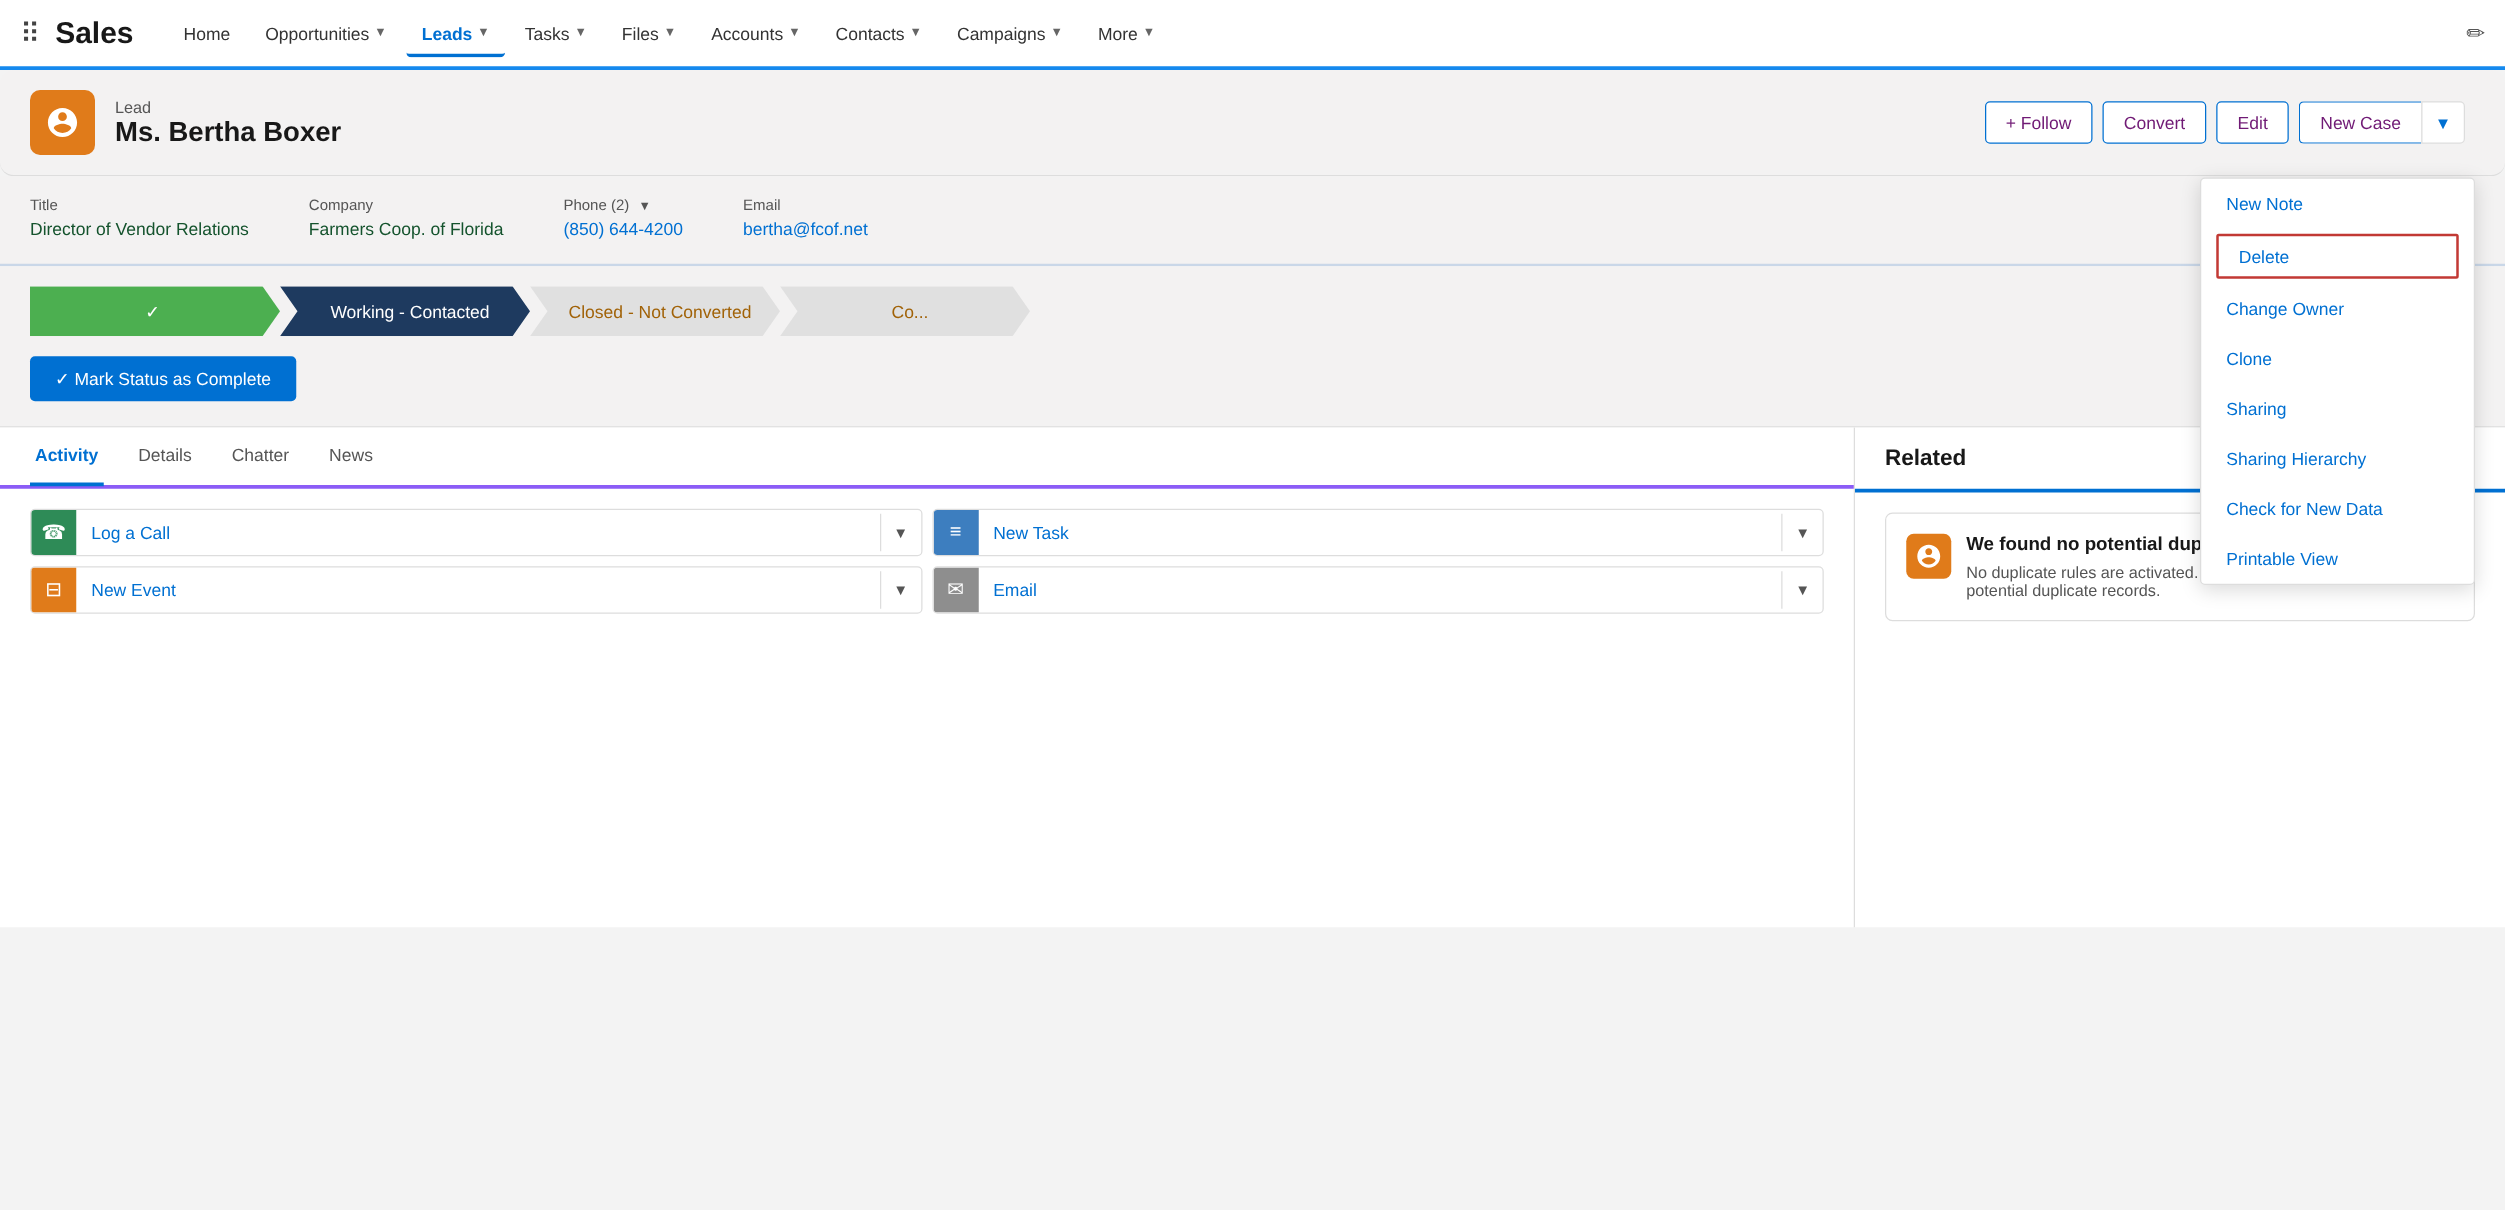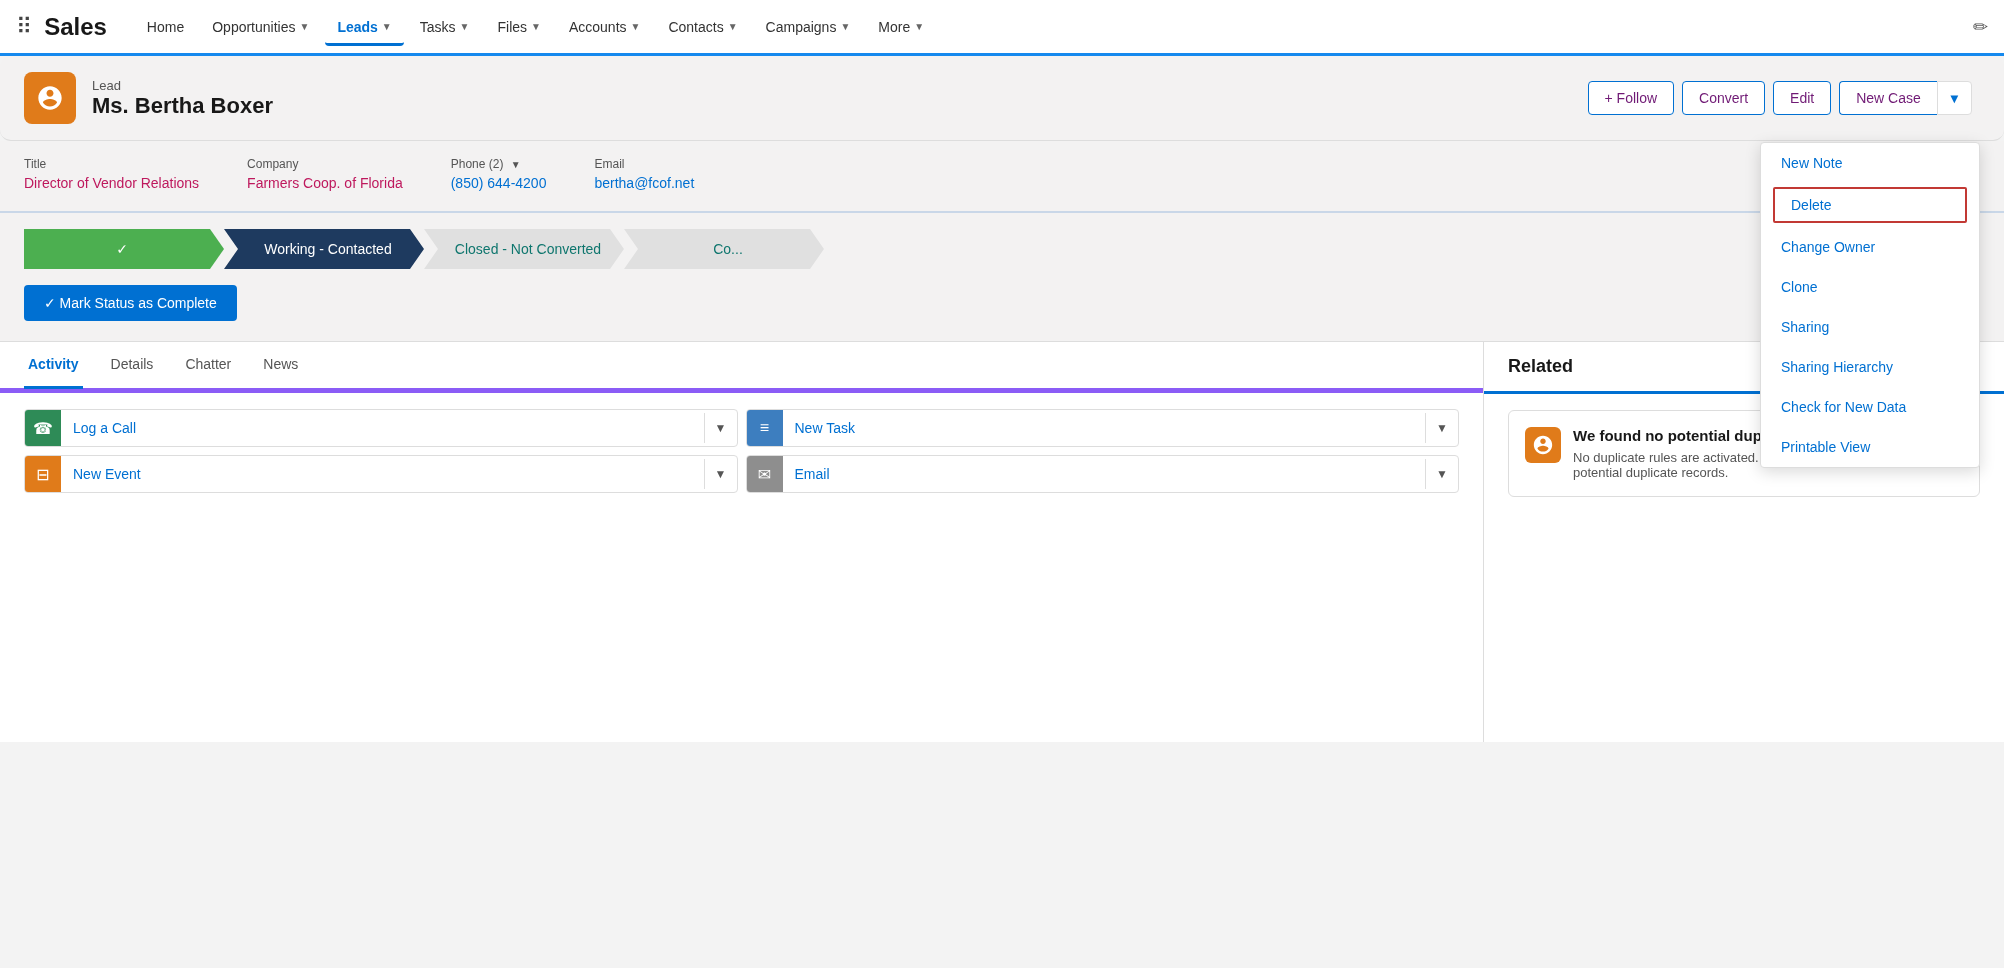--- a/index.html
+++ b/index.html
@@ -73,21 +73,21 @@
     
     .record-fields {
       background: #f3f2f2;
       padding: 16px 24px 20px;
       border-bottom: 2px solid #c9d7e8;
       display: flex;
       gap: 48px;
     }
     .field-group { display: flex; flex-direction: column; gap: 4px; }
     .field-label { font-size: 12px; color: #555; }
-    .field-value { font-size: 14px; color: #be185d; }
+    .field-value { font-size: 14px; color: #14532d; }
     .field-value.link { color: #0070d2; cursor: pointer; }
 
     
     .status-section {
       background: #f3f2f2;
       padding: 16px 24px 20px;
       border-bottom: 1px solid #ddd;
     }
     .status-pipeline {
       display: flex;
@@ -101,21 +101,21 @@
       position: relative;
       clip-path: polygon(0 0, calc(100% - 14px) 0, 100% 50%, calc(100% - 14px) 100%, 0 100%, 14px 50%);
       min-width: 200px;
     }
     .status-step:first-child {
       clip-path: polygon(0 0, calc(100% - 14px) 0, 100% 50%, calc(100% - 14px) 100%, 0 100%);
       padding-left: 16px;
     }
     .status-step.completed { background: #4caf50; color: #fff; }
     .status-step.active { background: #1e3a5f; color: #fff; }
-    .status-step.inactive { background: #e0e0e0; color: #0f766e; }
+    .status-step.inactive { background: #e0e0e0; color: #a16207; }
     .mark-complete-btn {
       background: #0070d2; color: #fff; border: none;
       padding: 10px 20px; border-radius: 4px; font-size: 14px;
       cursor: pointer; display: flex; align-items: center; gap: 8px;
       font-weight: 500;
     }
 
     
     .main-content {
       display: flex;
@@ -130,21 +130,21 @@
     }
     .right-panel {
       width: 520px;
       background: #fff;
       padding: 0;
     }
 
     
     .tabs {
       display: flex;
-      border-bottom: 5px solid #8b5cf6;
+      border-bottom: 3px solid #8b5cf6;
       padding: 0 24px;
       gap: 24px;
     }
     .tab {
       padding: 14px 4px;
       font-size: 14px; color: #555; cursor: pointer;
       border-bottom: 3px solid transparent;
       margin-bottom: -1px;
     }
     .tab.active { color: #0070d2; border-bottom-color: #0070d2; font-weight: 600; }

